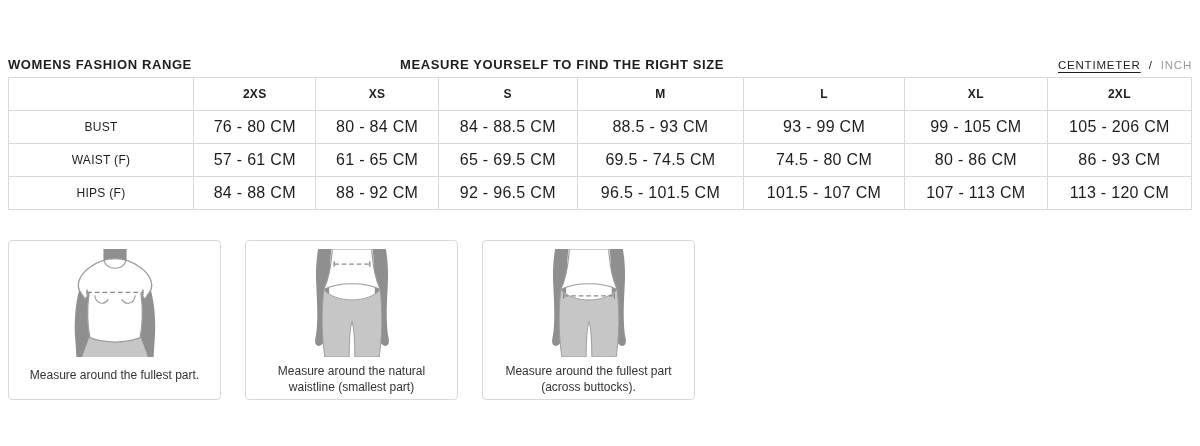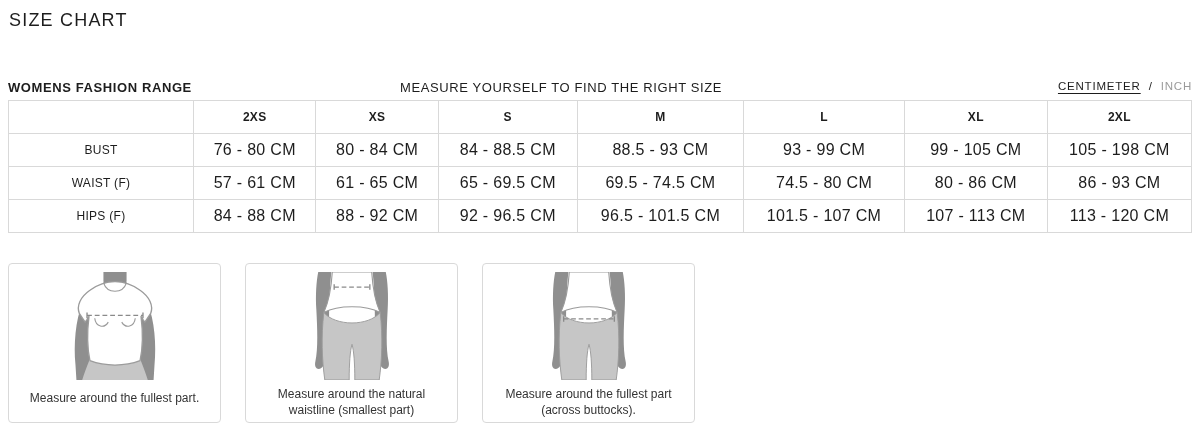--- a/index.html
+++ b/index.html
@@ -11,30 +11,30 @@
     overflow: hidden;
   }
   .page { width: 1200px; height: 446px; padding: 8px 8px 0 8px; }
 
   .page-title {
     font-size: 18px; font-weight: 400; letter-spacing: 1.2px;
     color: #1d1d1d; margin: 2px 0 0 1px;
   }
 
   .header-row {
-    display: flex; align-items: flex-start;
+    display: flex; align-items: center;
     margin-top: 49px;
   }
   .range-label {
     flex: 0 0 392px;
     font-size: 13px; font-weight: 700; letter-spacing: 0.6px;
   }
   .measure-title {
     flex: 1 1 auto;
-    font-size: 13px; font-weight: 400; letter-spacing: 0.6px;
+    font-size: 13px; font-weight: 700; letter-spacing: 0.6px;
   }
   .unit-toggle { white-space: nowrap; font-size: 11.5px; letter-spacing: 0.8px; }
   .unit-link { cursor: pointer; text-decoration: none; }
   .unit-link.active { color: #1d1d1d; text-decoration: underline; text-underline-offset: 3px; margin-left: 24px; }
   .unit-link.inactive { color: #9b9b9b; }
   .unit-sep { color: #1d1d1d; margin: 0 4px; }
 
   table.size-table {
     width: 1184px; margin-top: 5px;
     border-collapse: collapse;
@@ -62,21 +62,20 @@
   .guide-caption {
     font-size: 12px; line-height: 1.35; color: #333;
     text-align: center; margin-top: 6px; max-width: 192px;
   }
 </style>
 </head>
 <body>
 
 <div class="page">
 
-  <h1 class="page-title">SIZE CHART</h1>
 
   <div class="header-row">
     <div class="range-label">WOMENS FASHION RANGE</div>
     <div class="measure-title">MEASURE YOURSELF TO FIND THE RIGHT SIZE</div>
     <div class="unit-toggle">
       <a class="unit-link active">CENTIMETER</a>
       <span class="unit-sep">/</span>
       <a class="unit-link inactive">INCH</a>
     </div>
   </div>
@@ -96,21 +95,21 @@
     </thead>
     <tbody>
       <tr>
         <td class="row-label">BUST</td>
         <td>76 - 80 CM</td>
         <td>80 - 84 CM</td>
         <td>84 - 88.5 CM</td>
         <td>88.5 - 93 CM</td>
         <td>93 - 99 CM</td>
         <td>99 - 105 CM</td>
-        <td>105 - 198 CM</td>
+        <td>105 - 206 CM</td>
       </tr>
       <tr>
         <td class="row-label">WAIST (F)</td>
         <td>57 - 61 CM</td>
         <td>61 - 65 CM</td>
         <td>65 - 69.5 CM</td>
         <td>69.5 - 74.5 CM</td>
         <td>74.5 - 80 CM</td>
         <td>80 - 86 CM</td>
         <td>86 - 93 CM</td>

